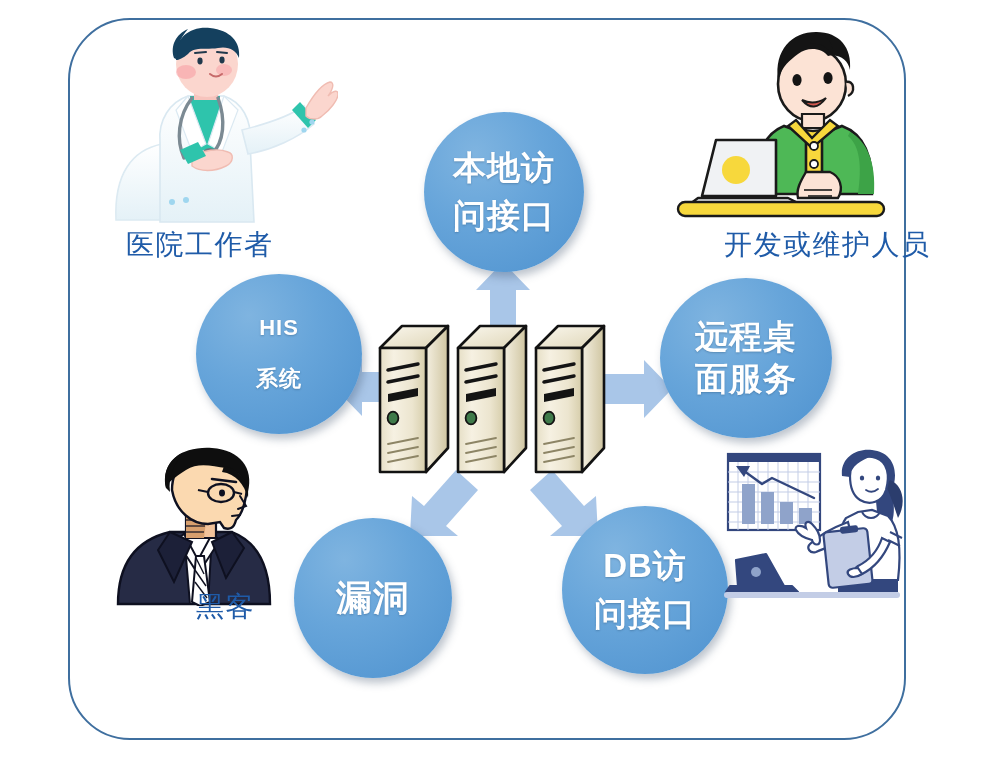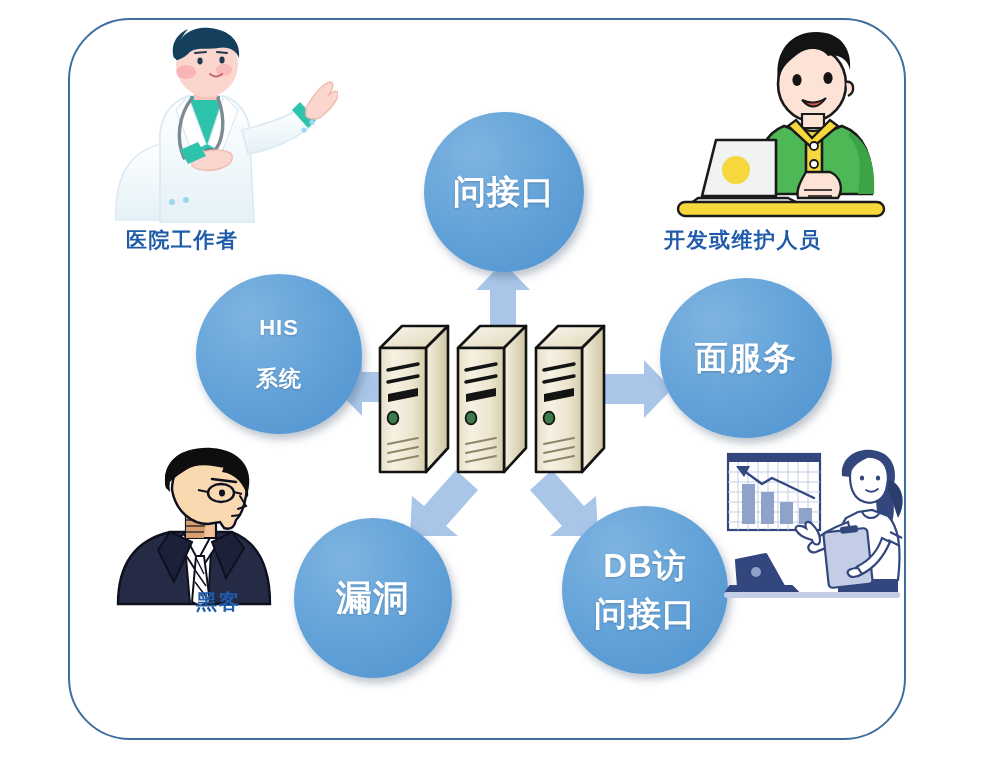--- a/index.html
+++ b/index.html
@@ -64,28 +64,28 @@
 
   #circle-vuln      { left: 294px; top: 518px; width: 158px; height: 160px; font-size: 36px; text-align: right; }
 
   #circle-db        { left: 562px; top: 506px; width: 166px; height: 168px; font-size: 33px; }
   #circle-db .ln + .ln { margin-top: 7px; }
 
   
   .role-label {
     position: absolute;
     color: #1f5ba8;
-    font-weight: bold;
-    font-size: 21px;
+    font-weight: normal;
+    font-size: 28px;
     letter-spacing: 1.5px;
     white-space: nowrap;
     user-select: none;
   }
   #label-hospital  { left: 126px; top: 226px; }
-  #label-developer { left: 664px; top: 226px; }
+  #label-developer { left: 724px; top: 226px; }
   #label-hacker    { left: 196px; top: 588px; }
   #label-dba       { left: 728px; top: 606px; }
 
   
   #servers {
     position: absolute;
     left: 378px;
     top: 318px;
     width: 248px;
     height: 160px;
@@ -164,29 +164,31 @@
         <path d="M8,136 L38,130" stroke="#8d8566" stroke-width="1.8" stroke-linecap="round" fill="none"></path>
       </g>
     </defs>
 
     <use href="#tower" x="2" y="8"></use>
     <use href="#tower" x="80" y="8"></use>
     <use href="#tower" x="158" y="8"></use>
   </svg>
 
   <div class="circle" id="circle-local">
+    <span class="ln">本地访</span>
     <span class="ln">问接口</span>
   </div>
 
   <div class="circle" id="circle-his">
     <span class="ln">HIS</span>
     <span class="ln">系统</span>
   </div>
 
   <div class="circle" id="circle-remote">
+    <span class="ln">远程桌</span>
     <span class="ln">面服务</span>
   </div>
 
   <div class="circle" id="circle-vuln">
     <span class="ln">漏洞</span>
   </div>
 
   <div class="circle" id="circle-db">
     <span class="ln">DB访</span>
     <span class="ln">问接口</span>

